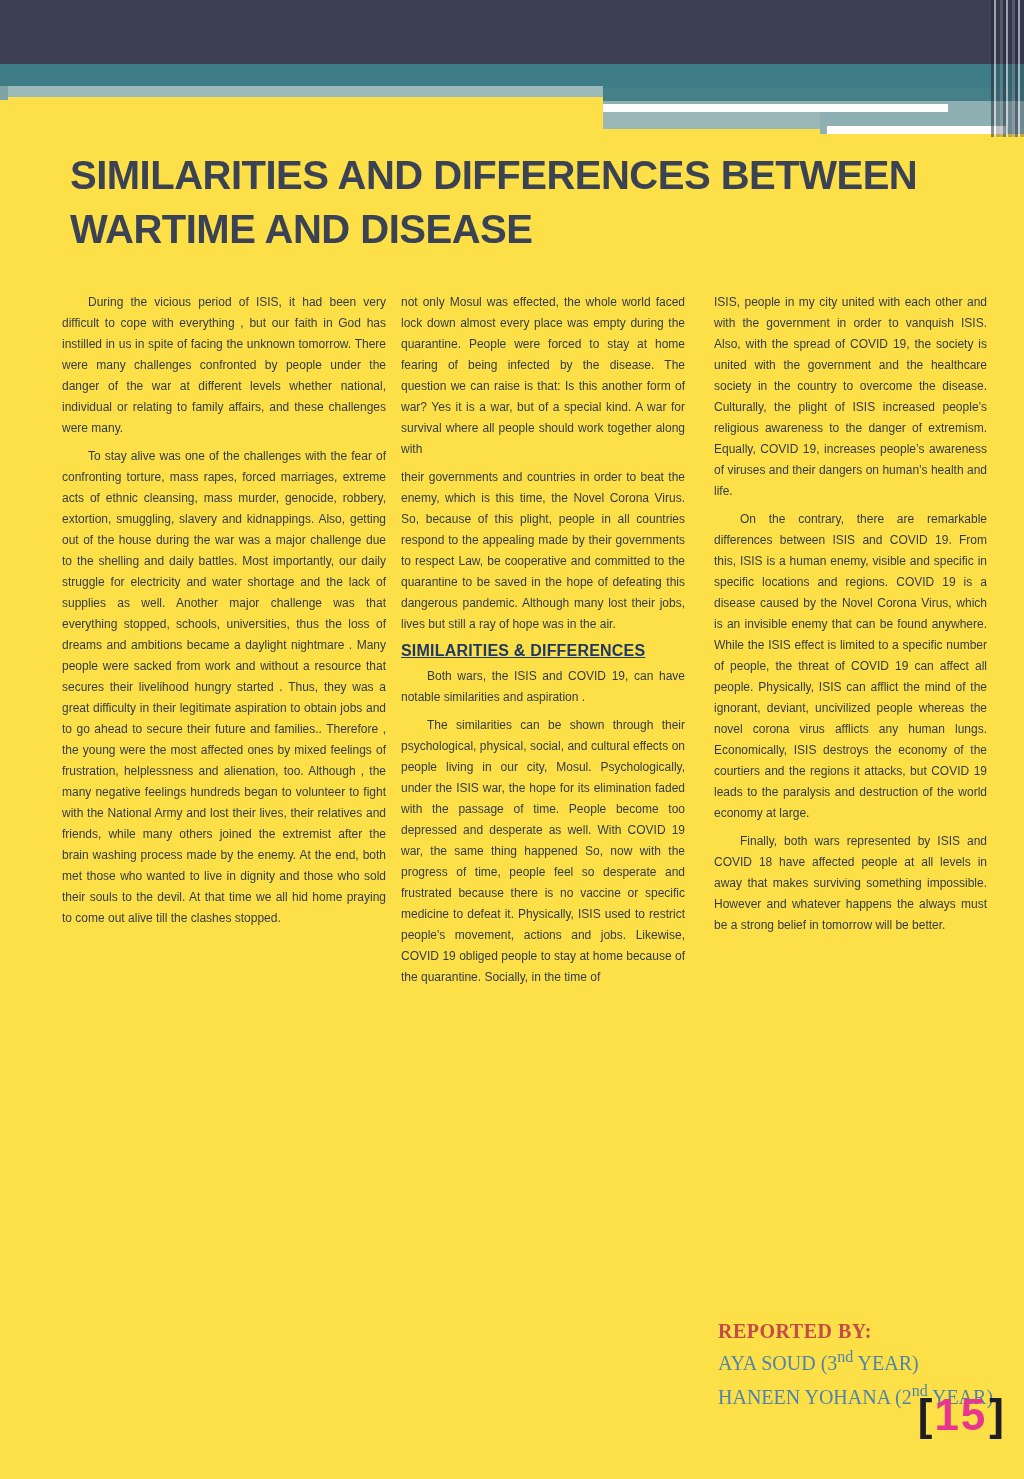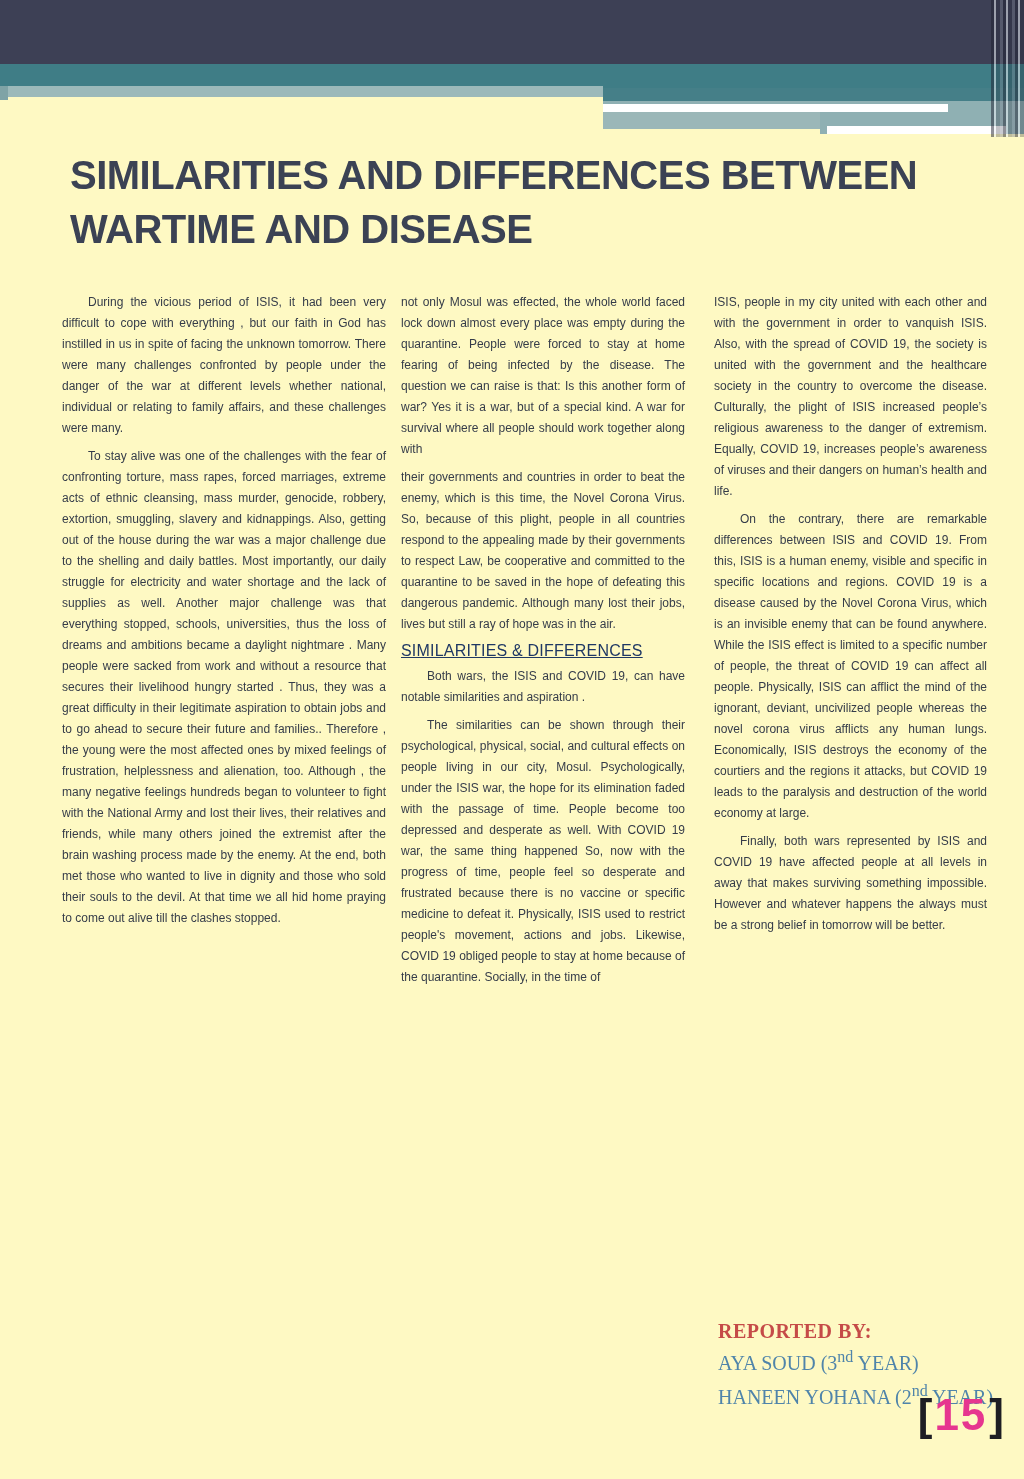--- a/index.html
+++ b/index.html
@@ -1,19 +1,19 @@
 <!DOCTYPE html>
 <html><head>
 <meta charset="utf-8">
 <style>
   html,body{margin:0;padding:0;}
   .page{
     position:relative;
     width:1024px;height:1479px;
-    background:#fef9c3;
+    background:#fde047;
     overflow:hidden;
     font-family:"Liberation Sans",sans-serif;
   }
   
   .hdr-navy{position:absolute;left:0;top:0;width:1024px;height:64px;background:#3d4055;}
   .hdr-teal{position:absolute;left:0;top:64px;width:1024px;height:24px;background:#3f7d86;}
   .hdr-teal-notch{position:absolute;left:0;top:86px;width:8px;height:14px;background:#7fa3a6;}
   .hdr-sage-left{position:absolute;left:8px;top:86px;width:595px;height:11px;background:#9cb9ba;}
   .hdr-teal-right{position:absolute;left:603px;top:88px;width:421px;height:13px;background:#457f88;}
   .hdr-lightteal-a{position:absolute;left:603px;top:101px;width:421px;height:11px;background:#8fb0b3;}
@@ -44,21 +44,21 @@
   .col3{width:273px;}
   .para{
     margin:0 0 7px 0;
     font-size:12px;line-height:21px;
     color:#353c49;
     text-align:justify;
   }
   .para.indent{text-indent:26px;}
   .col-heading{
     margin:4px 0 6px 0;
-    font-size:16px;font-weight:normal;
+    font-size:16px;font-weight:bold;
     color:#1f3864;
     text-decoration:underline;
     letter-spacing:0.2px;
   }
   
   .reported{
     position:absolute;left:718px;top:1320px;
     font-family:"Liberation Serif",serif;
   }
   .rep-label{font-size:20px;font-weight:bold;color:#c54b48;margin-bottom:0;letter-spacing:0.5px;}
@@ -104,21 +104,21 @@
       <p class="para">not only Mosul was effected, the whole world faced lock down almost every place was empty during the quarantine. People were forced to stay at home fearing of being infected by the disease. The question we can raise is that: Is this another form of war? Yes it is a war, but of a special kind. A war for survival where all people should work together along with</p>
       <p class="para">their governments and countries in order to beat the enemy, which is this time, the Novel Corona Virus. So, because of this plight, people in all countries respond to the appealing made by their governments to respect Law, be cooperative and committed to the quarantine to be saved in the hope of defeating this dangerous pandemic. Although many lost their jobs, lives but still a ray of hope was in the air.</p>
       <div class="col-heading">SIMILARITIES &amp; DIFFERENCES</div>
       <p class="para indent">Both wars, the ISIS and COVID 19, can have notable similarities and aspiration .</p>
       <p class="para indent">The similarities can be shown through their psychological, physical, social, and cultural effects on people living in our city, Mosul. Psychologically, under the ISIS war, the hope for its elimination faded with the passage of time. People become too depressed and desperate as well. With COVID 19 war, the same thing happened So, now with the progress of time, people feel so desperate and frustrated because there is no vaccine or specific medicine to defeat it. Physically, ISIS used to restrict people's movement, actions and jobs. Likewise, COVID 19 obliged people to stay at home because of the quarantine. Socially, in the time of</p>
     </div>
 
     <div class="col3">
       <p class="para">ISIS, people in my city united with each other and with the government in order to vanquish ISIS. Also, with the spread of COVID 19, the society is united with the government and the healthcare society in the country to overcome the disease. Culturally, the plight of ISIS increased people’s religious awareness to the danger of extremism. Equally, COVID 19, increases people’s awareness of viruses and their dangers on human’s health and life.</p>
       <p class="para indent">On the contrary, there are remarkable differences between ISIS and COVID 19. From this, ISIS is a human enemy, visible and specific in specific locations and regions. COVID 19 is a disease caused by the Novel Corona Virus, which is an invisible enemy that can be found anywhere. While the ISIS effect is limited to a specific number of people, the threat of COVID 19 can affect all people. Physically, ISIS can afflict the mind of the ignorant, deviant, uncivilized people whereas the novel corona virus afflicts any human lungs. Economically, ISIS destroys the economy of the courtiers and the regions it attacks, but COVID 19 leads to the paralysis and destruction of the world economy at large.</p>
-      <p class="para indent">Finally, both wars represented by ISIS and COVID 19 have affected people at all levels in away that makes surviving something impossible. However and whatever happens the always must be a strong belief in tomorrow will be better.</p>
+      <p class="para indent">Finally, both wars represented by ISIS and COVID 18 have affected people at all levels in away that makes surviving something impossible. However and whatever happens the always must be a strong belief in tomorrow will be better.</p>
     </div>
 
   </div>
 
   <div class="reported">
     <div class="rep-label">REPORTED BY:</div>
     <div class="rep-name"><span>AYA SOUD (3</span><sup>nd</sup><span> YEAR)</span></div>
     <div class="rep-name"><span>HANEEN YOHANA (2</span><sup>nd</sup><span> YEAR)</span></div>
   </div>
 

